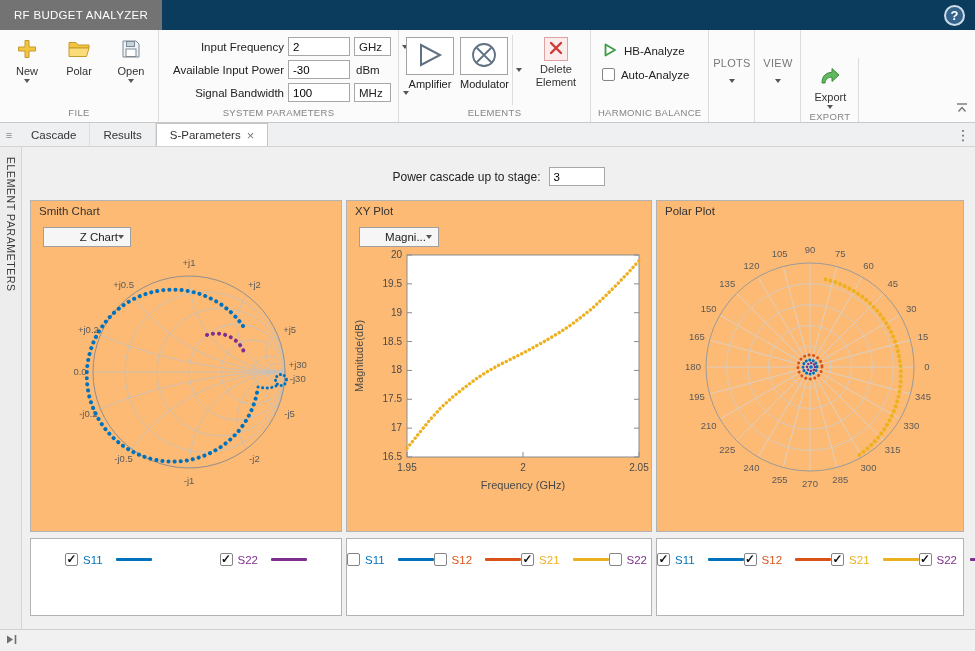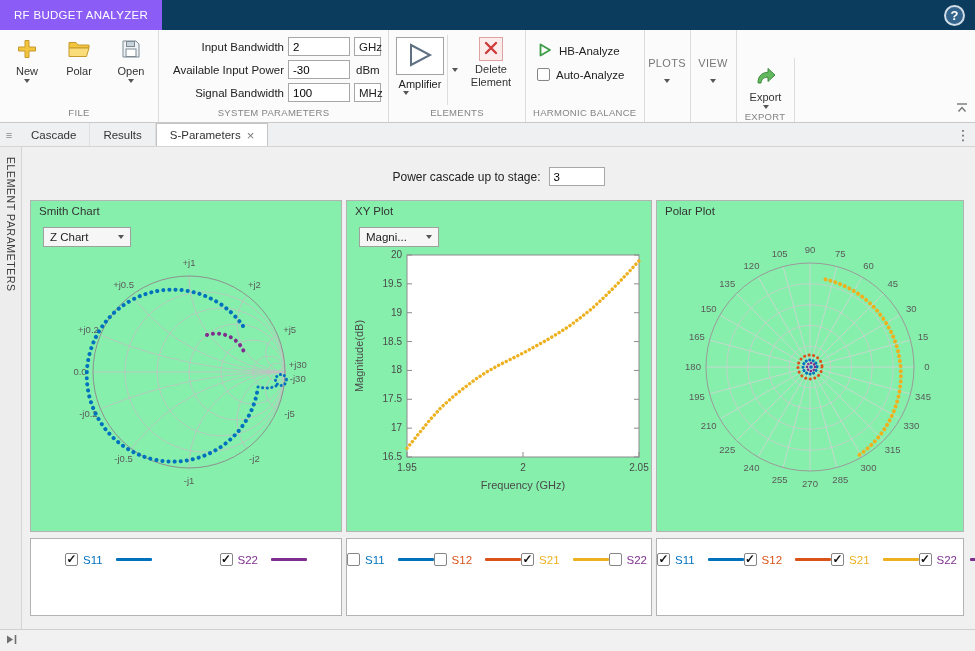--- a/index.html
+++ b/index.html
@@ -4,21 +4,21 @@
 <style>
   * { box-sizing: border-box; }
   html,body { margin:0; padding:0; }
   body { width:975px; height:651px; position:relative; overflow:hidden;
          font-family:"Liberation Sans", sans-serif; font-size:12px; color:#222;
          background:#f0f0f0; }
 
   
   .titlebar { position:absolute; left:0; top:0; width:100%; height:30px;
               background:#0b3c5d; display:flex; align-items:stretch; }
-  .app-tab { background:#8b5cf6; color:#fff; font-size:11.5px; padding:0 14px;
+  .app-tab { background:#737373; color:#fff; font-size:11.5px; padding:0 14px;
              display:flex; align-items:center; letter-spacing:.3px; cursor:default; }
   .help-btn { margin-left:auto; align-self:center; margin-right:10px;
               width:21px; height:21px; border-radius:50%;
               background:#34648c; color:#fff; font-weight:bold; font-size:13px;
               display:flex; align-items:center; justify-content:center;
               border:2px solid #cfdde8; cursor:default; }
 
   
   .toolbar { position:absolute; left:0; top:30px; width:100%; height:93px;
              background:#fbfbfb; border-bottom:1px solid #c9c9c9; display:flex; }
@@ -29,21 +29,21 @@
   .tool-btn { width:40px; display:flex; flex-direction:column; align-items:center;
               gap:2px; padding-top:3px; cursor:default; }
   .tool-btn .lbl { font-size:11px; color:#333; }
   .arrow-down { width:0; height:0; border-left:3.5px solid transparent;
                 border-right:3.5px solid transparent; border-top:4px solid #555; display:inline-block; }
   .sys-rows { display:flex; flex-direction:column; gap:4px; padding-top:2px; }
   .sys-row { display:flex; align-items:center; gap:4px; height:19px; }
   .sys-row .rlbl { width:118px; text-align:right; font-size:11.5px; color:#222; }
   .sys-input { width:62px; height:19px; border:1px solid #a7a7a7; background:#fff;
                font-family:"Liberation Sans",sans-serif; font-size:11.5px; padding:0 4px; }
-  .unit-dd { width:27px; height:19px; border:1px solid #a7a7a7; background:#fff;
+  .unit-dd { width:37px; height:19px; border:1px solid #a7a7a7; background:#fff;
              display:flex; align-items:center; justify-content:space-between;
              font-size:11.5px; padding:0 4px; cursor:default;gap:20px; }
   .unit-plain { font-size:11.5px; color:#222; padding-left:2px; }
   .elem-item { display:flex; flex-direction:column; align-items:center; gap:3px; padding-top:2px; cursor:default; }
   .elem-icon-box { width:48px; height:38px; border:1px solid #a3a3a3; background:#fff;
                    display:flex; align-items:center; justify-content:center; }
   .gallery-scroll { width:14px; border-left:1px solid #ddd; display:flex; align-items:center;
                     justify-content:center; margin:0 3px; cursor:default; }
   .del-btn { display:flex; flex-direction:column; align-items:center; gap:2px; padding:2px 2px 0; cursor:default; }
   .del-icon { width:24px; height:24px; border:1px solid #dfa2a2; background:#fcecec;
@@ -80,24 +80,24 @@
                 background:#ededee; border-right:1px solid #d4d4d4; }
   .side-tab { writing-mode:vertical-rl; font-size:10.5px; color:#3a3a3a;
               padding-top:10px; margin-left:5px; letter-spacing:.6px; cursor:default; }
 
   
   .main { position:absolute; left:22px; top:147px; right:0; bottom:22px; background:#f0f0f0; }
   .stage-row { position:absolute; left:0; right:0; top:20px; display:flex;
                justify-content:center; align-items:center; gap:8px; font-size:12px; }
   .stage-input { width:56px; height:19px; border:1px solid #a7a7a7; background:#fff;
                  font-family:"Liberation Sans",sans-serif; font-size:11.5px; padding:0 4px; }
-  .panel { position:absolute; background:#86efac; border:1px solid #b3b3b3; }
+  .panel { position:absolute; background:#fdba74; border:1px solid #b3b3b3; }
   .phead { font-size:11.5px; color:#333; padding:4px 8px 2px; cursor:default; }
   .pdrop { margin:8px 16px 0 12px; width:88px; height:20px; border:1px solid #9f9f9f;
-           background:#f6f6f6; display:flex; align-items:center; justify-content:space-between;
+           background:#f6f6f6; display:flex; align-items:center; justify-content:flex-end;
            padding:0 6px; font-size:11.5px; cursor:default; }
 
   
   .legend { position:absolute; background:#fff; border:1px solid #b3b3b3;
             display:flex; justify-content:space-around; align-items:flex-start; padding-top:14px; }
   .lentry { display:flex; flex-direction:row; align-items:center; gap:13px; }
   .lrow { display:flex; align-items:center; gap:5px; font-size:11.5px; }
   .lline { width:36px; height:2.5px; border-radius:1px; }
 
   
@@ -152,21 +152,21 @@
         <span class="lbl">Open</span>
         <span class="arrow-down"></span>
       </div>
     </div>
     <div class="tsec-label">FILE</div>
   </div>
 
   <div class="tsec">
     <div class="sys-rows">
       <div class="sys-row">
-        <span class="rlbl">Input Bandwidth</span>
+        <span class="rlbl">Input Frequency</span>
         <input class="sys-input" value="2" style="">
         <div class="unit-dd">
           <span>GHz</span>
           <span class="arrow-down"></span>
         </div>
       </div>
       <div class="sys-row">
         <span class="rlbl">Available Input Power</span>
         <input class="sys-input" value="-30" style="">
         <span class="unit-plain">dBm</span>
@@ -187,20 +187,31 @@
     <div class="tsec-body">
       <div class="elem-item">
         <div class="elem-icon-box">
           <span>
             <svg width="30" height="26" viewBox="0 0 30 26">
                 <path d="M6 3 L25 13 L6 23 Z" fill="none" stroke="#5f7183" stroke-width="2"></path>
               </svg>
           </span>
         </div>
         <span class="lbl" style="font-size:11px;">Amplifier</span>
+      </div>
+      <div class="elem-item" style="margin-left:6px;">
+        <div class="elem-icon-box">
+          <span>
+            <svg width="28" height="28" viewBox="0 0 28 28">
+                <circle cx="14" cy="14" r="11" fill="none" stroke="#5f7183" stroke-width="1.8"></circle>
+                <path d="M6.5 6.5 L21.5 21.5 M21.5 6.5 L6.5 21.5" stroke="#5f7183" stroke-width="1.8"></path>
+              </svg>
+          </span>
+        </div>
+        <span class="lbl" style="font-size:11px;">Modulator</span>
       </div>
       <div class="gallery-scroll">
         <span class="arrow-down"></span>
       </div>
       <div class="del-btn">
         <div class="del-icon">
           <span>
             <svg width="14" height="14" viewBox="0 0 14 14">
                 <path d="M2 2 L12 12 M12 2 L2 12" stroke="#cd3a3a" stroke-width="2.4" stroke-linecap="round"></path>
               </svg>

